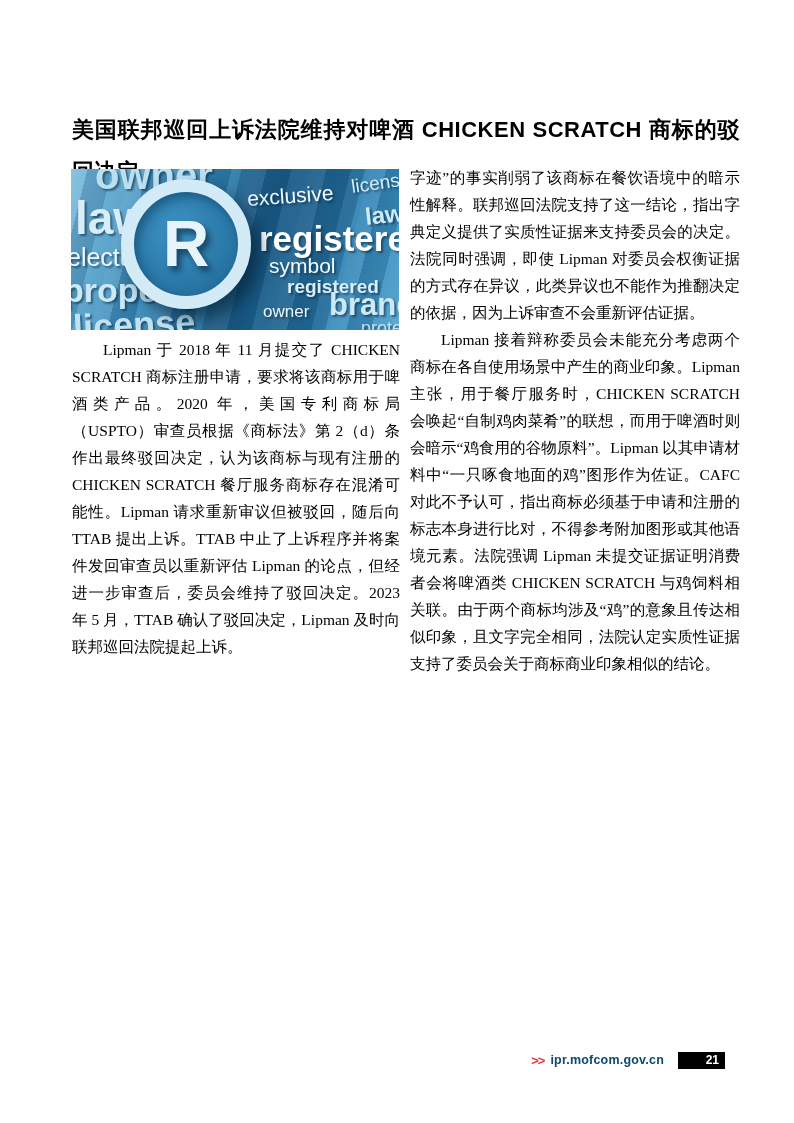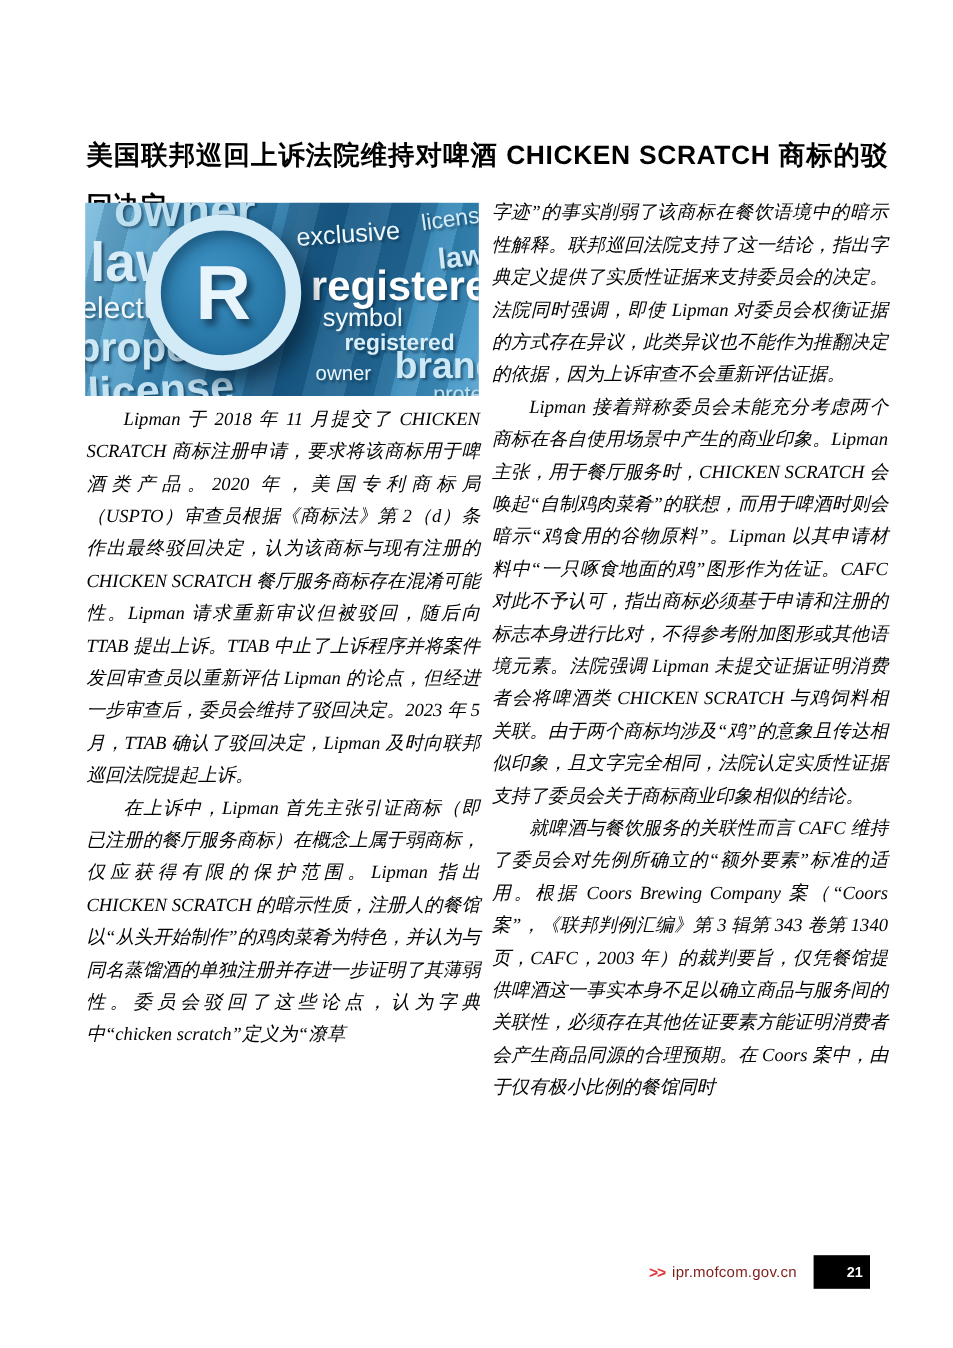--- a/index.html
+++ b/index.html
@@ -39,41 +39,41 @@
     background:radial-gradient(circle at 42% 38%,#3e93c4 0%,#2a7aaa 55%,#1d6392 100%);
     box-shadow:9px 10px 16px rgba(4,28,48,0.6), inset 4px 5px 10px rgba(10,50,80,0.45);
     display:flex;align-items:center;justify-content:center;
   }
   .ring .rsym{
     font-family:"Liberation Sans","DejaVu Sans",sans-serif;
     font-weight:bold;font-size:64px;color:#e7f4fb;
     text-shadow:4px 5px 6px rgba(6,32,54,0.65);
   }
   
-  .col{position:absolute;width:328px;font-style:italic;}
+  .col{position:absolute;width:328px;}
   #col-left{left:72px;top:336px;}
   #col-right{left:410px;top:164px;width:330px;}
   .para{
     margin:0;text-align:justify;text-indent:2em;
     font-size:15.5px;line-height:27px;color:#000;
   }
   .para.no-indent{text-indent:0;}
   
   .footer{
     position:absolute;top:1051px;left:0;right:69px;height:18px;
     display:flex;align-items:center;justify-content:flex-end;
     font-family:"Liberation Sans","DejaVu Sans",sans-serif;
   }
   .chev{
     color:#e0393e;font-weight:bold;font-size:13px;letter-spacing:-1px;
     margin-right:6px;transform:scaleY(1.05);
   }
-  .site{color:#7f1d1d;font-size:12.5px;font-weight:normal;letter-spacing:0.2px;}
+  .site{color:#0c4a6e;font-size:12.5px;font-weight:bold;letter-spacing:0.2px;}
   .pagebox{
-    margin-left:14px;width:47px;height:28px;background:#000;color:#fff;
+    margin-left:14px;width:47px;height:17px;background:#000;color:#fff;
     font-size:12px;font-weight:bold;display:flex;align-items:center;
     justify-content:flex-end;padding-right:6px;box-sizing:border-box;
   }
 </style>
 </head>
 <body>
 
 <h1 class="page-title">美国联邦巡回上诉法院维持对啤酒 CHICKEN SCRATCH 商标的驳回决定</h1>
 
 <div class="hero" id="hero-words">
@@ -91,26 +91,24 @@
     <span class="hw" style="left: 188px; top: 52px; font-size: 35px; color: rgb(255, 255, 255); font-weight: 700;">registered</span>
     <span class="hw" style="left: 198px; top: 86px; font-size: 21px; color: rgb(243, 251, 254); font-weight: 400;">symbol</span>
     <span class="hw" style="left: 216px; top: 108px; font-size: 19px; color: rgb(216, 238, 248); font-weight: 700;">registered</span>
     <span class="hw" style="left: 192px; top: 134px; font-size: 17px; color: rgb(234, 246, 252); font-weight: 400;">owner</span>
     <span class="hw" style="left: 258px; top: 120px; font-size: 31px; color: rgb(205, 233, 246); font-weight: 700;">brand</span>
     <span class="hw" style="left: 290px; top: 150px; font-size: 18px; color: rgb(191, 225, 241); font-weight: 400;">protect</span>
   </div>
 
 <div class="col" id="col-left">
     <p class="para">Lipman 于 2018 年 11 月提交了 CHICKEN SCRATCH 商标注册申请，要求将该商标用于啤酒类产品。2020 年，美国专利商标局（USPTO）审查员根据《商标法》第 2（d）条作出最终驳回决定，认为该商标与现有注册的 CHICKEN SCRATCH 餐厅服务商标存在混淆可能性。Lipman 请求重新审议但被驳回，随后向 TTAB 提出上诉。TTAB 中止了上诉程序并将案件发回审查员以重新评估 Lipman 的论点，但经进一步审查后，委员会维持了驳回决定。2023 年 5 月，TTAB 确认了驳回决定，Lipman 及时向联邦巡回法院提起上诉。</p>
-    <p class="para">在上诉中，Lipman 首先主张引证商标（即已注册的餐厅服务商标）在概念上属于弱商标，仅应获得有限的保护范围。Lipman 指出 CHICKEN SCRATCH 的暗示性质，注册人的餐馆以“从头开始制作”的鸡肉菜肴为特色，并认为与同名蒸馏酒的单独注册并存进一步证明了其薄弱性。委员会驳回了这些论点，认为字典中“chicken scratch”定义为“潦草</p>
   </div>
 <div class="col" id="col-right">
     <p class="para no-indent">字迹”的事实削弱了该商标在餐饮语境中的暗示性解释。联邦巡回法院支持了这一结论，指出字典定义提供了实质性证据来支持委员会的决定。法院同时强调，即使 Lipman 对委员会权衡证据的方式存在异议，此类异议也不能作为推翻决定的依据，因为上诉审查不会重新评估证据。</p>
     <p class="para">Lipman 接着辩称委员会未能充分考虑两个商标在各自使用场景中产生的商业印象。Lipman 主张，用于餐厅服务时，CHICKEN SCRATCH 会唤起“自制鸡肉菜肴”的联想，而用于啤酒时则会暗示“鸡食用的谷物原料”。Lipman 以其申请材料中“一只啄食地面的鸡”图形作为佐证。CAFC 对此不予认可，指出商标必须基于申请和注册的标志本身进行比对，不得参考附加图形或其他语境元素。法院强调 Lipman 未提交证据证明消费者会将啤酒类 CHICKEN SCRATCH 与鸡饲料相关联。由于两个商标均涉及“鸡”的意象且传达相似印象，且文字完全相同，法院认定实质性证据支持了委员会关于商标商业印象相似的结论。</p>
-    <p class="para">就啤酒与餐饮服务的关联性而言 CAFC 维持了委员会对先例所确立的“额外要素”标准的适用。根据 Coors Brewing Company 案（“Coors 案”，《联邦判例汇编》第 3 辑第 343 卷第 1340 页，CAFC，2003 年）的裁判要旨，仅凭餐馆提供啤酒这一事实本身不足以确立商品与服务间的关联性，必须存在其他佐证要素方能证明消费者会产生商品同源的合理预期。在 Coors 案中，由于仅有极小比例的餐馆同时</p>
   </div>
 
 <div class="footer">
   <span class="chev">&gt;&gt;</span>
   <span class="site">ipr.mofcom.gov.cn</span>
   <span class="pagebox">
       <span>21</span>
     </span>
 </div>
 

